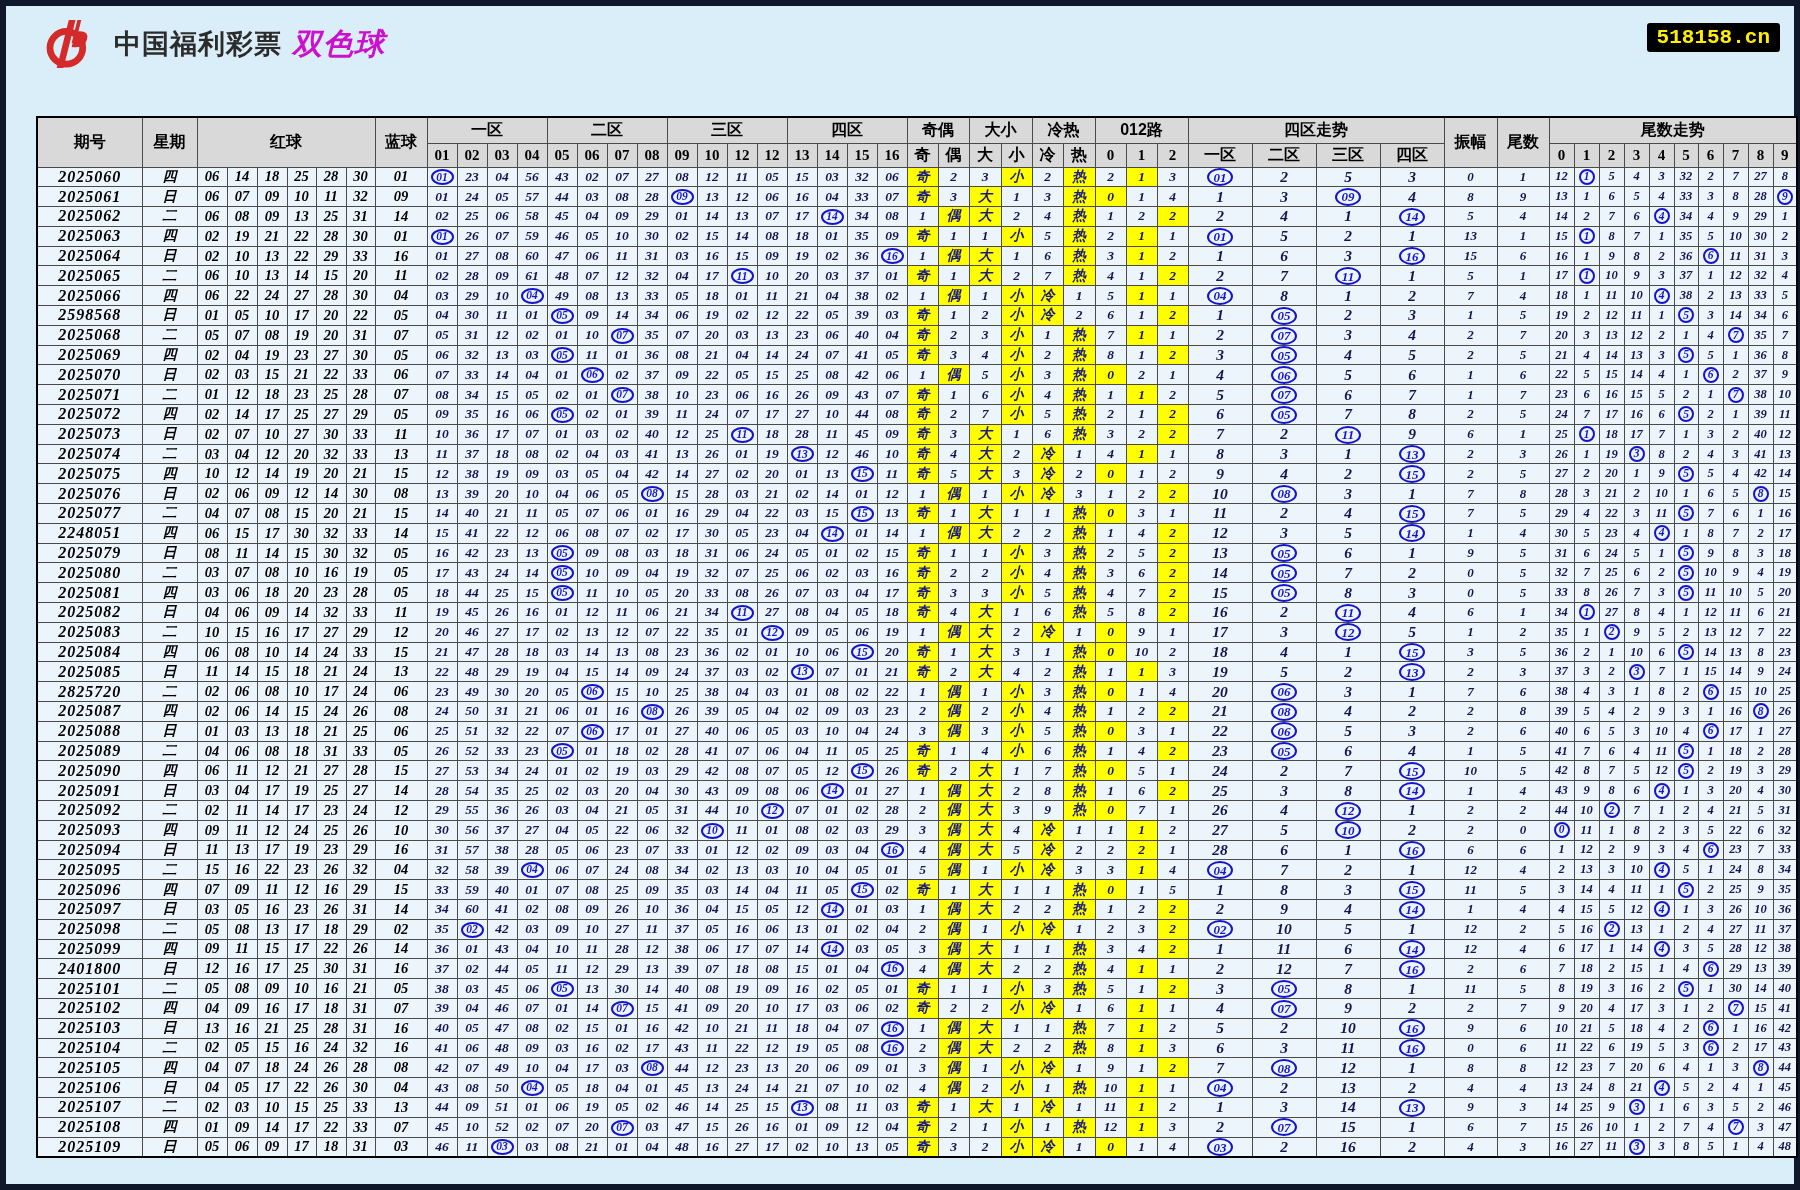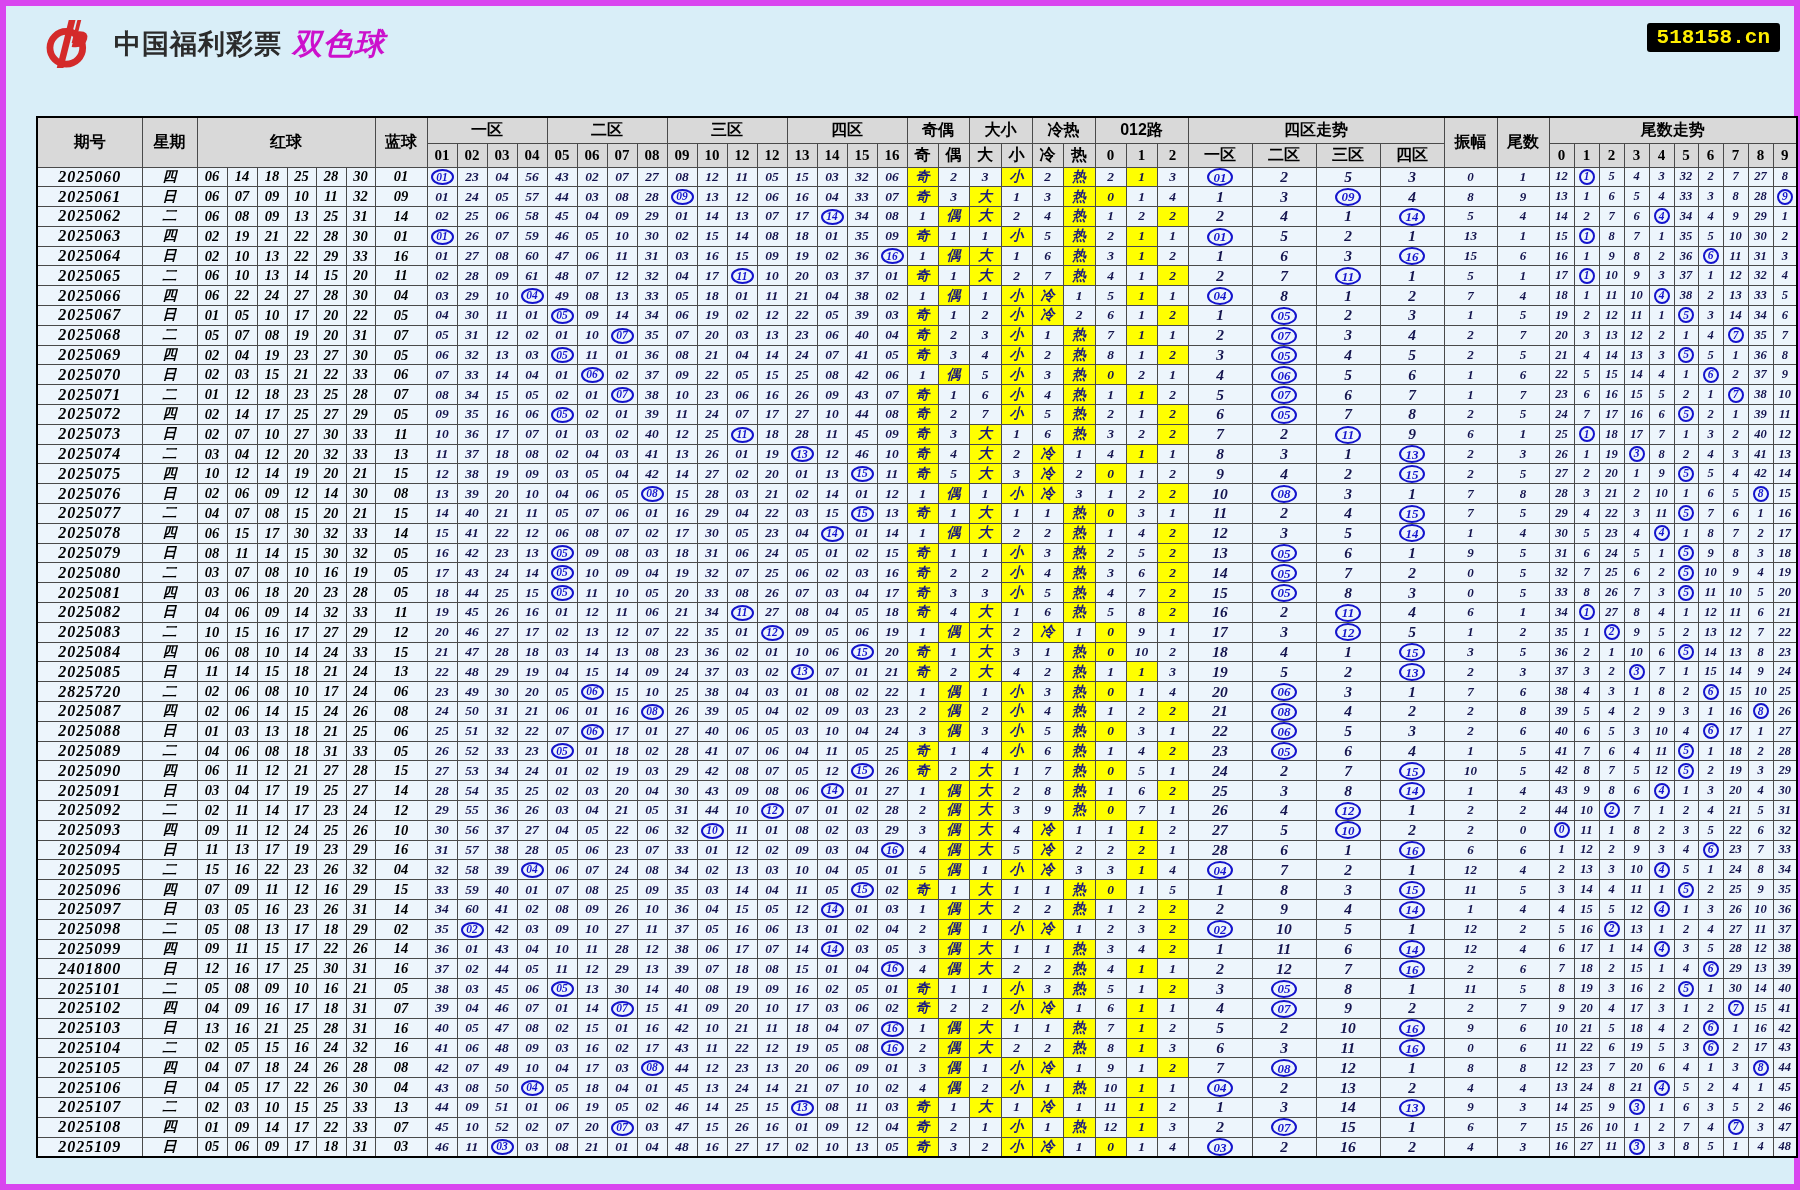--- a/index.html
+++ b/index.html
@@ -1,19 +1,19 @@
 <!DOCTYPE html>
 <html style="--bg: #d9eef8; --cellbg: #edf5fc; --hdbg: #d9d9d9; --hl: #ffff00; --circ: #1414cc; --num: #14144e;"><head>
 <meta charset="utf-8">
 <style>
   :root{ --bg:#d9eef8; --cellbg:#edf5fc; --hdbg:#d9d9d9; --grid:#4a4a4a;
          --hl:#ffff00; --circ:#1414cc; --num:#14144e; }
   *{box-sizing:border-box; margin:0; padding:0;}
   body{width:1800px;height:1190px;background:#fff;font-family:"Liberation Sans",sans-serif;}
-  .canvas{position:relative;width:1800px;height:1190px;background:var(--bg);border:6px solid #d946ef;}
+  .canvas{position:relative;width:1800px;height:1190px;background:var(--bg);border:6px solid #0f172a;}
   
   .logo{position:absolute;left:40px;top:12px;display:flex;align-items:center;gap:10px;}
   .logo-icon{width:58px;height:52px;}
   .logo-cn{font-size:27px;font-weight:bold;color:#2b2b2b;letter-spacing:1px;}
   .logo-ssq{font-size:30px;font-weight:bold;font-style:italic;color:#cc10cc;letter-spacing:1px;text-align:right;}
   .title{position:absolute;left:0;right:0;top:26px;text-align:center;
          font-size:38px;font-weight:bold;color:#000;font-family:"Liberation Serif",serif;letter-spacing:4px;}
   .badge{position:absolute;right:14px;top:17px;background:#000;color:#ffee00;
          font-family:"Liberation Mono",monospace;font-size:21px;font-weight:bold;padding:3px 10px;border-radius:3px;margin-left:24px;}
   
@@ -529,21 +529,21 @@
             <td class="tail">11</td>
             <td class="tail">10</td>
             <td class="tail"><span class="circ">4</span></td>
             <td class="tail">38</td>
             <td class="tail">2</td>
             <td class="tail">13</td>
             <td class="tail">33</td>
             <td class="tail">5</td>
           </tr>
           <tr>
-            <td class="period">2025067</td>
+            <td class="period">2598568</td>
             <td class="week">日</td>
             <td class="red">01</td>
             <td class="red">05</td>
             <td class="red">10</td>
             <td class="red">17</td>
             <td class="red">20</td>
             <td class="red">22</td>
             <td class="blue">05</td>
             <td class="zone">04</td>
             <td class="zone">30</td>
@@ -1101,21 +1101,21 @@
             <td class="tail">22</td>
             <td class="tail">3</td>
             <td class="tail">11</td>
             <td class="tail"><span class="circ">5</span></td>
             <td class="tail">7</td>
             <td class="tail">6</td>
             <td class="tail">1</td>
             <td class="tail">16</td>
           </tr>
           <tr>
-            <td class="period">2025078</td>
+            <td class="period">2248051</td>
             <td class="week">四</td>
             <td class="red">06</td>
             <td class="red">15</td>
             <td class="red">17</td>
             <td class="red">30</td>
             <td class="red">32</td>
             <td class="red">33</td>
             <td class="blue">14</td>
             <td class="zone">15</td>
             <td class="zone">41</td>

